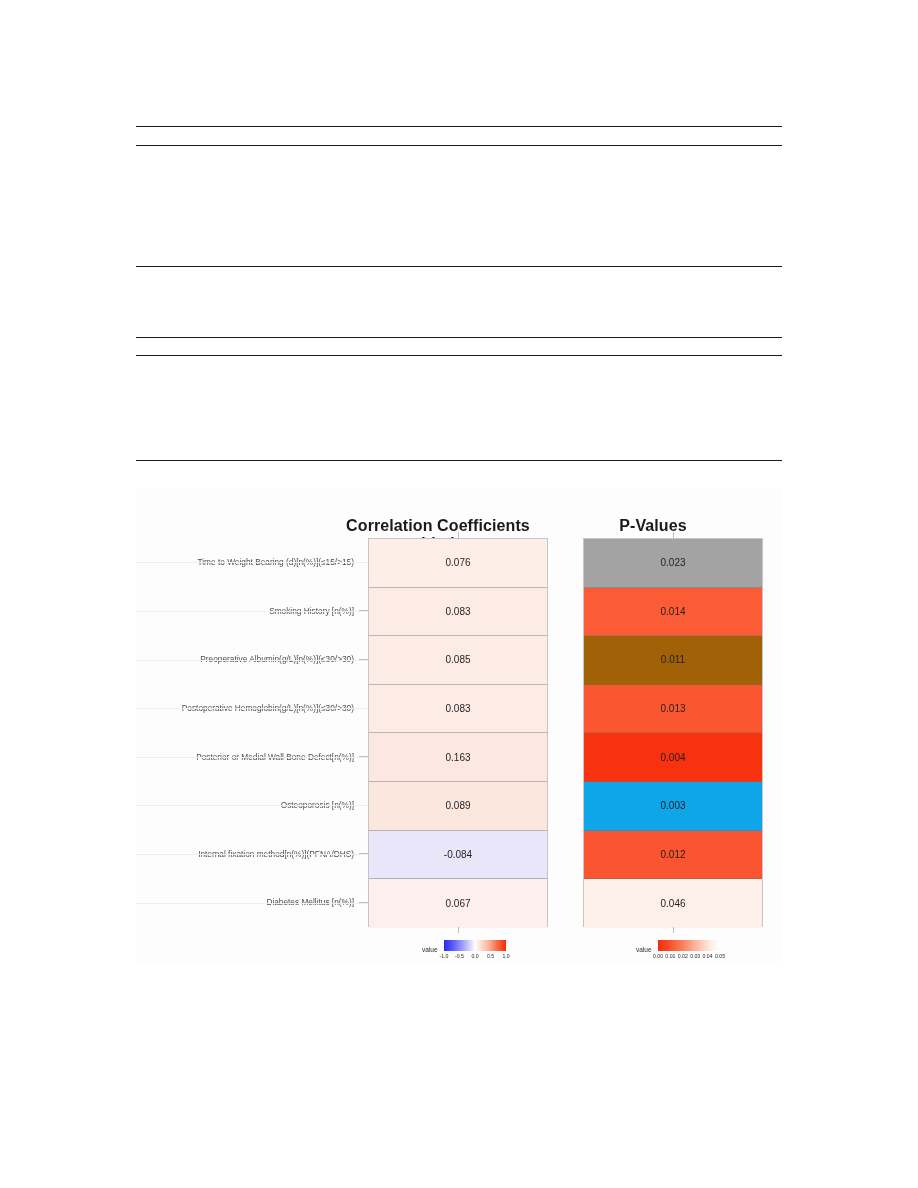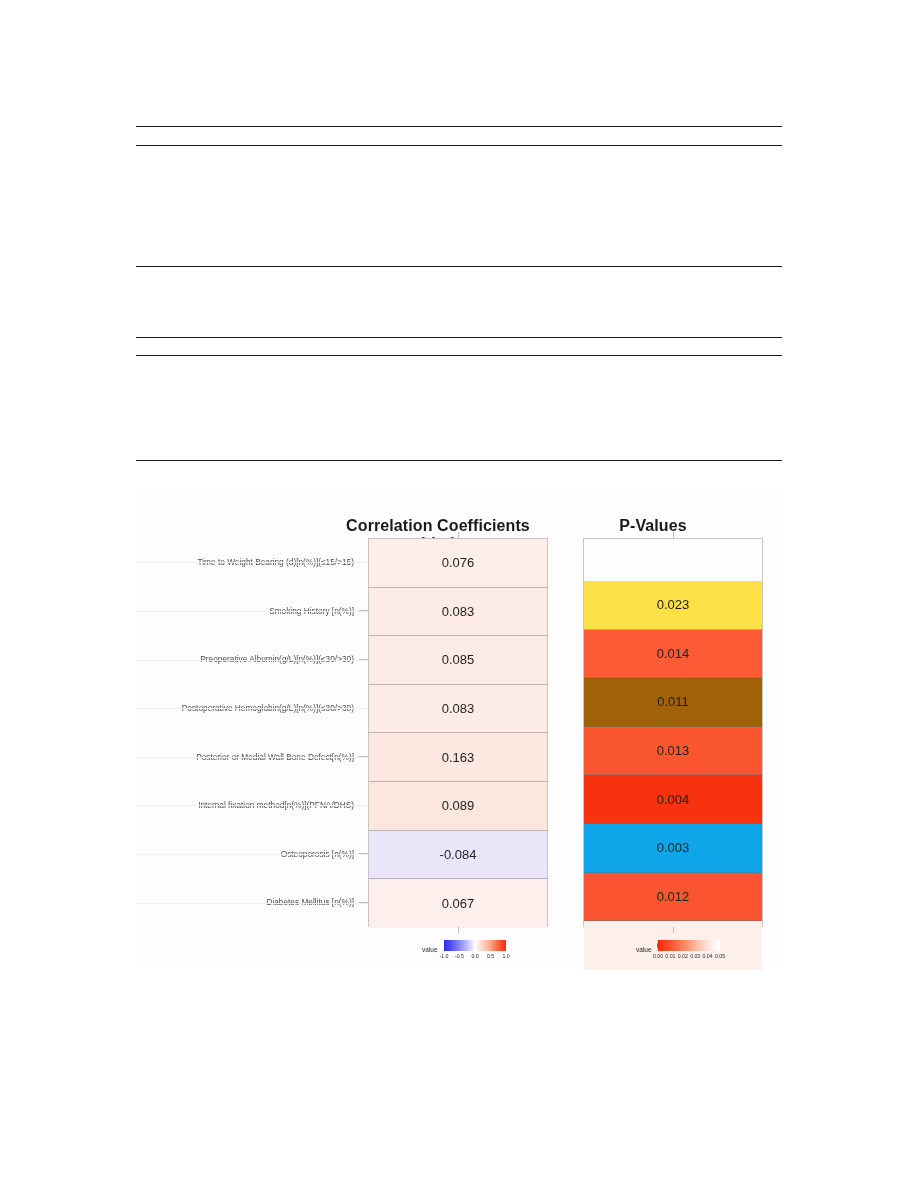--- a/index.html
+++ b/index.html
@@ -89,21 +89,21 @@
   }
   #panel-rho  { left: 232px; }
   #panel-pval { left: 447px; }
 
   .heat-cell {
     position: relative;
     height: 48.6px;
     display: flex;
     align-items: center;
     justify-content: center;
-    font-size: 13px;
+    font-size: 10px;
     color: #1f1f1f;
     box-sizing: border-box;
     border-bottom: 1px solid rgba(120,110,110,0.45);
   }
   .heat-cell:last-child { border-bottom: none; }
 
   
   .bg-grid {
     position: absolute;
     left: 0;
@@ -197,25 +197,25 @@
       </div>
       <div class="row-label">
         <span>Postoperative Hemoglobin(g/L)[n(%)](≤30/&gt;30)</span>
         <span class="tick-dash"></span>
       </div>
       <div class="row-label">
         <span>Posterior or Medial Wall Bone Defect[n(%)]</span>
         <span class="tick-dash"></span>
       </div>
       <div class="row-label">
+        <span>Osteoporosis [n(%)]</span>
+        <span class="tick-dash"></span>
+      </div>
+      <div class="row-label">
         <span>Internal fixation method[n(%)](PFNA/DHS)</span>
-        <span class="tick-dash"></span>
-      </div>
-      <div class="row-label">
-        <span>Osteoporosis [n(%)]</span>
         <span class="tick-dash"></span>
       </div>
       <div class="row-label">
         <span>Diabetes Mellitus [n(%)]</span>
         <span class="tick-dash"></span>
       </div>
     </div>
 
   <div class="heat-panel" id="panel-rho">
       <div class="heat-cell" style="background: rgb(253, 238, 232);">
@@ -237,21 +237,21 @@
         <span>0.089</span>
       </div>
       <div class="heat-cell" style="background: rgb(234, 230, 250);">
         <span>-0.084</span>
       </div>
       <div class="heat-cell" style="background: rgb(253, 240, 236);">
         <span>0.067</span>
       </div>
     </div>
   <div class="heat-panel" id="panel-pval">
-      <div class="heat-cell" style="background: #fde047; margin-top: 42px;">
+      <div class="heat-cell" style="background: #a3a3a3;">
         <span>0.023</span>
       </div>
       <div class="heat-cell" style="background: rgb(251, 92, 54);">
         <span>0.014</span>
       </div>
       <div class="heat-cell" style="background: #a16207;">
         <span>0.011</span>
       </div>
       <div class="heat-cell" style="background: rgb(250, 87, 48);">
         <span>0.013</span>

